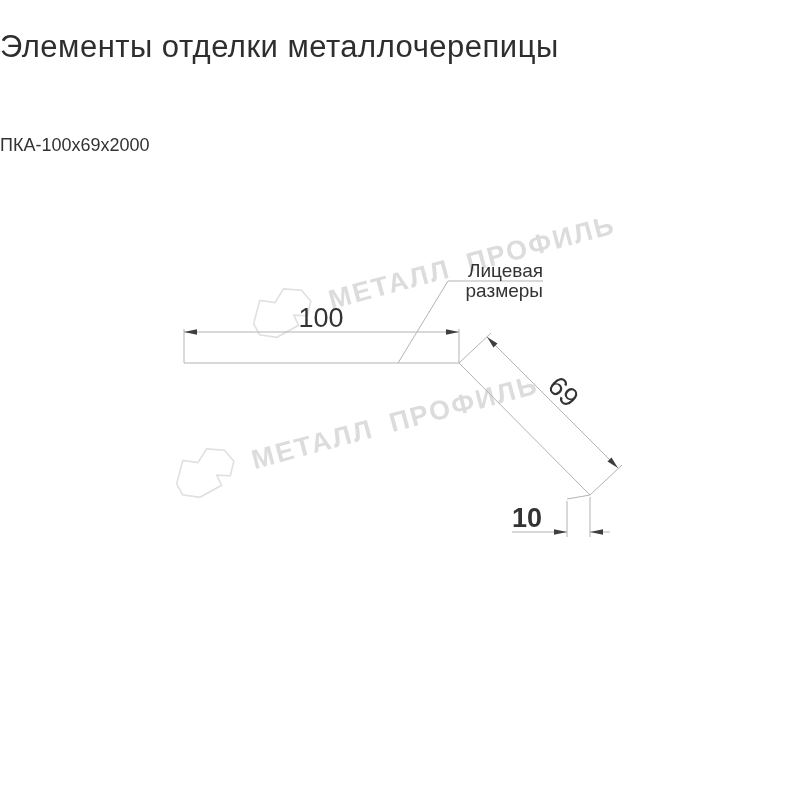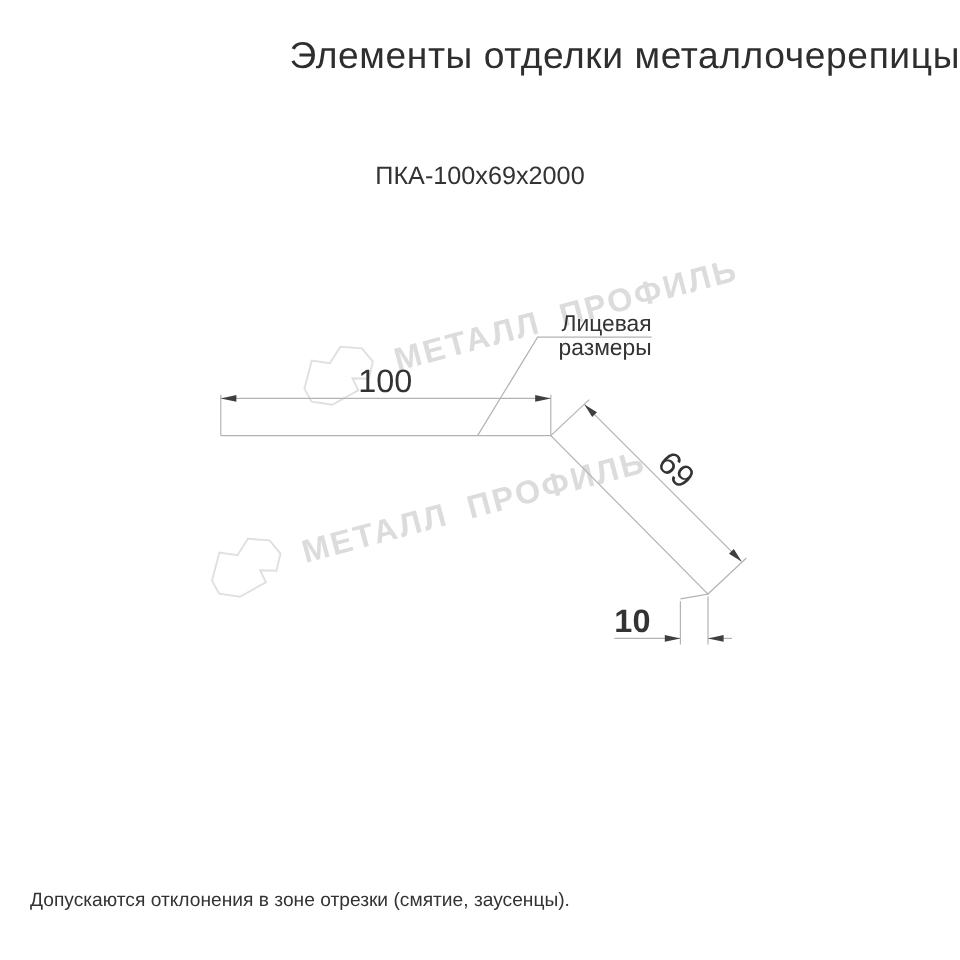--- a/index.html
+++ b/index.html
@@ -10,39 +10,38 @@
     height: 800px;
     background: #ffffff;
     overflow: hidden;
     font-family: "Liberation Sans", sans-serif;
     color: #333333;
   }
   
   .title {
     position: absolute;
     left: 0; right: 0; top: 31px;
-    text-align: right;
+    text-align: left;
     font-size: 31px;
     line-height: 1.0;
     color: #2e2e2e;
     letter-spacing: 0.5px;
   }
   .subtitle {
     position: absolute;
     left: 0; right: 0; top: 101px;
     text-align: center;
     font-size: 26px;
     line-height: 1.0;
     color: #333333;
   }
   .product-code {
     position: absolute;
     left: 0; right: 0; top: 136px;
-    text-align: center;
-    font-size: 21px;
+    font-size: 18px;
     line-height: 1.0;
     color: #333333;
   }
   
   .watermark {
     position: absolute;
     display: flex;
     align-items: center;
     gap: 13px;
     height: 56px;
@@ -159,16 +158,15 @@
   <div class="dim-text dim-top">100</div>
   <div class="dim-text dim-slope">69</div>
   <div class="dim-text dim-hem">10</div>
 
   <div class="face-label">
     <span>Лицевая</span>
     <span>размеры</span>
   </div>
 
   <div class="footer">
-    <div>Допускаются отклонения в зоне отрезки (смятие, заусенцы).</div>
   </div>
 
 </div>
 
 </body></html>

